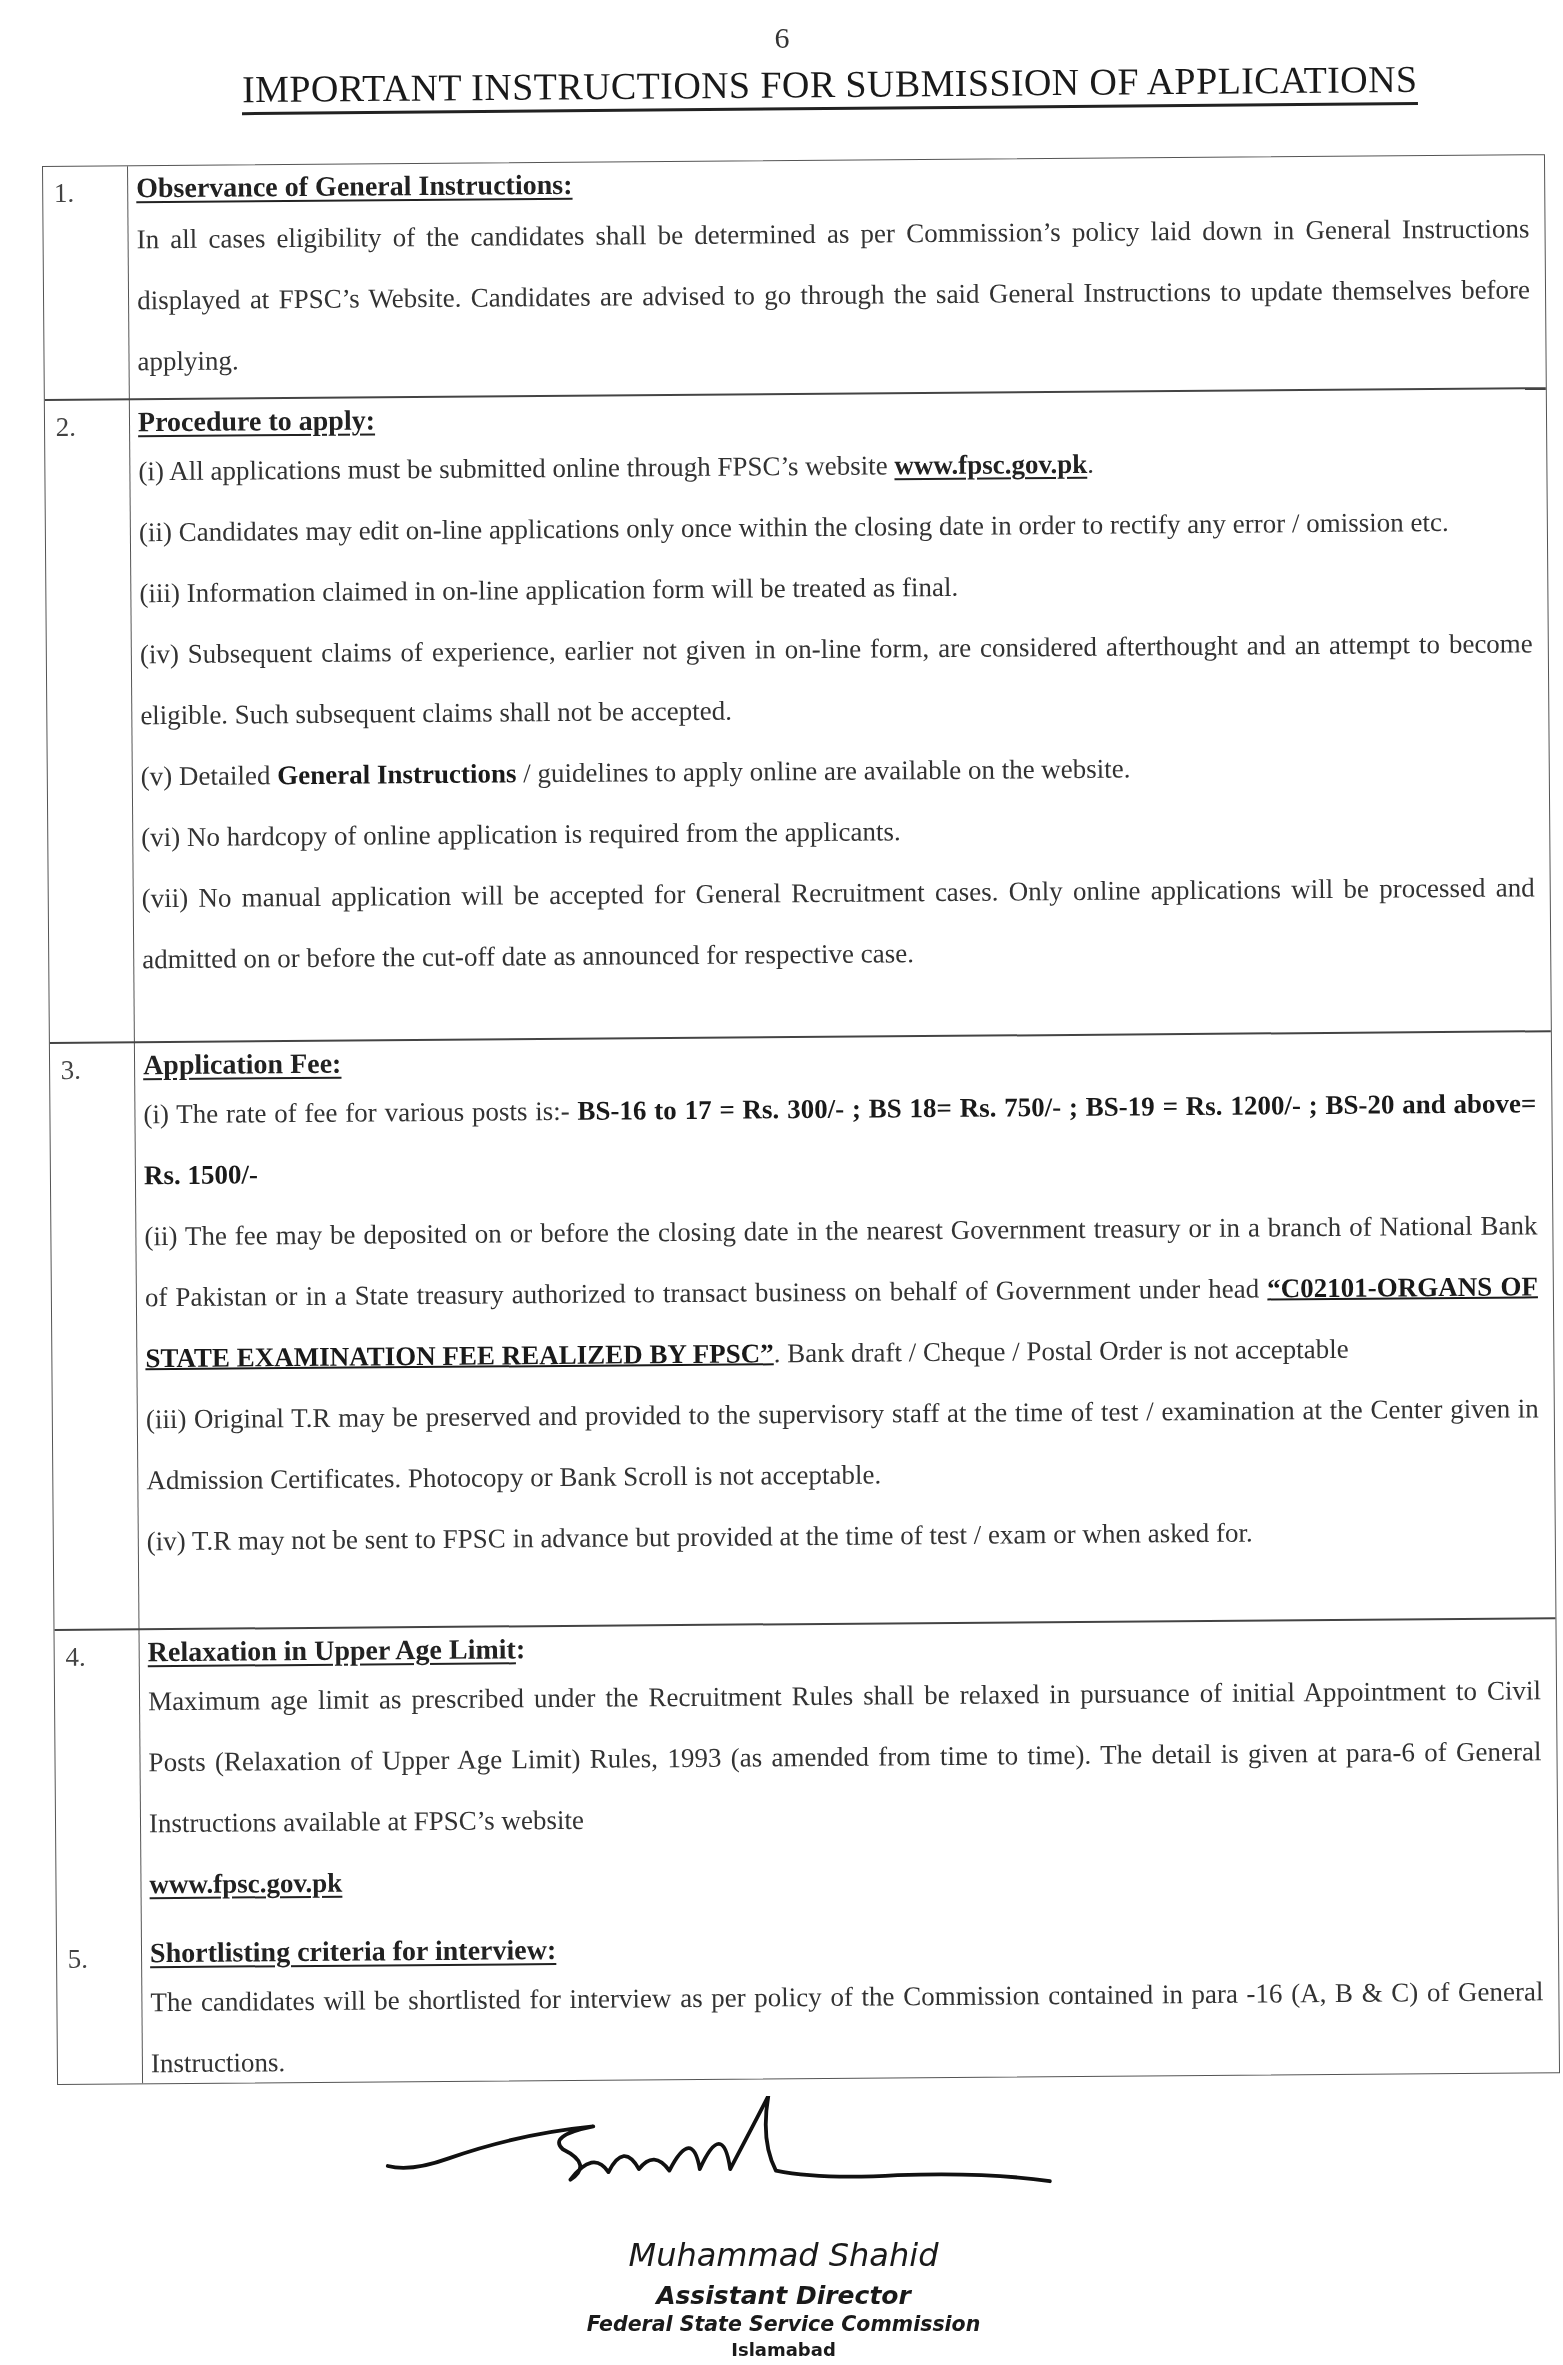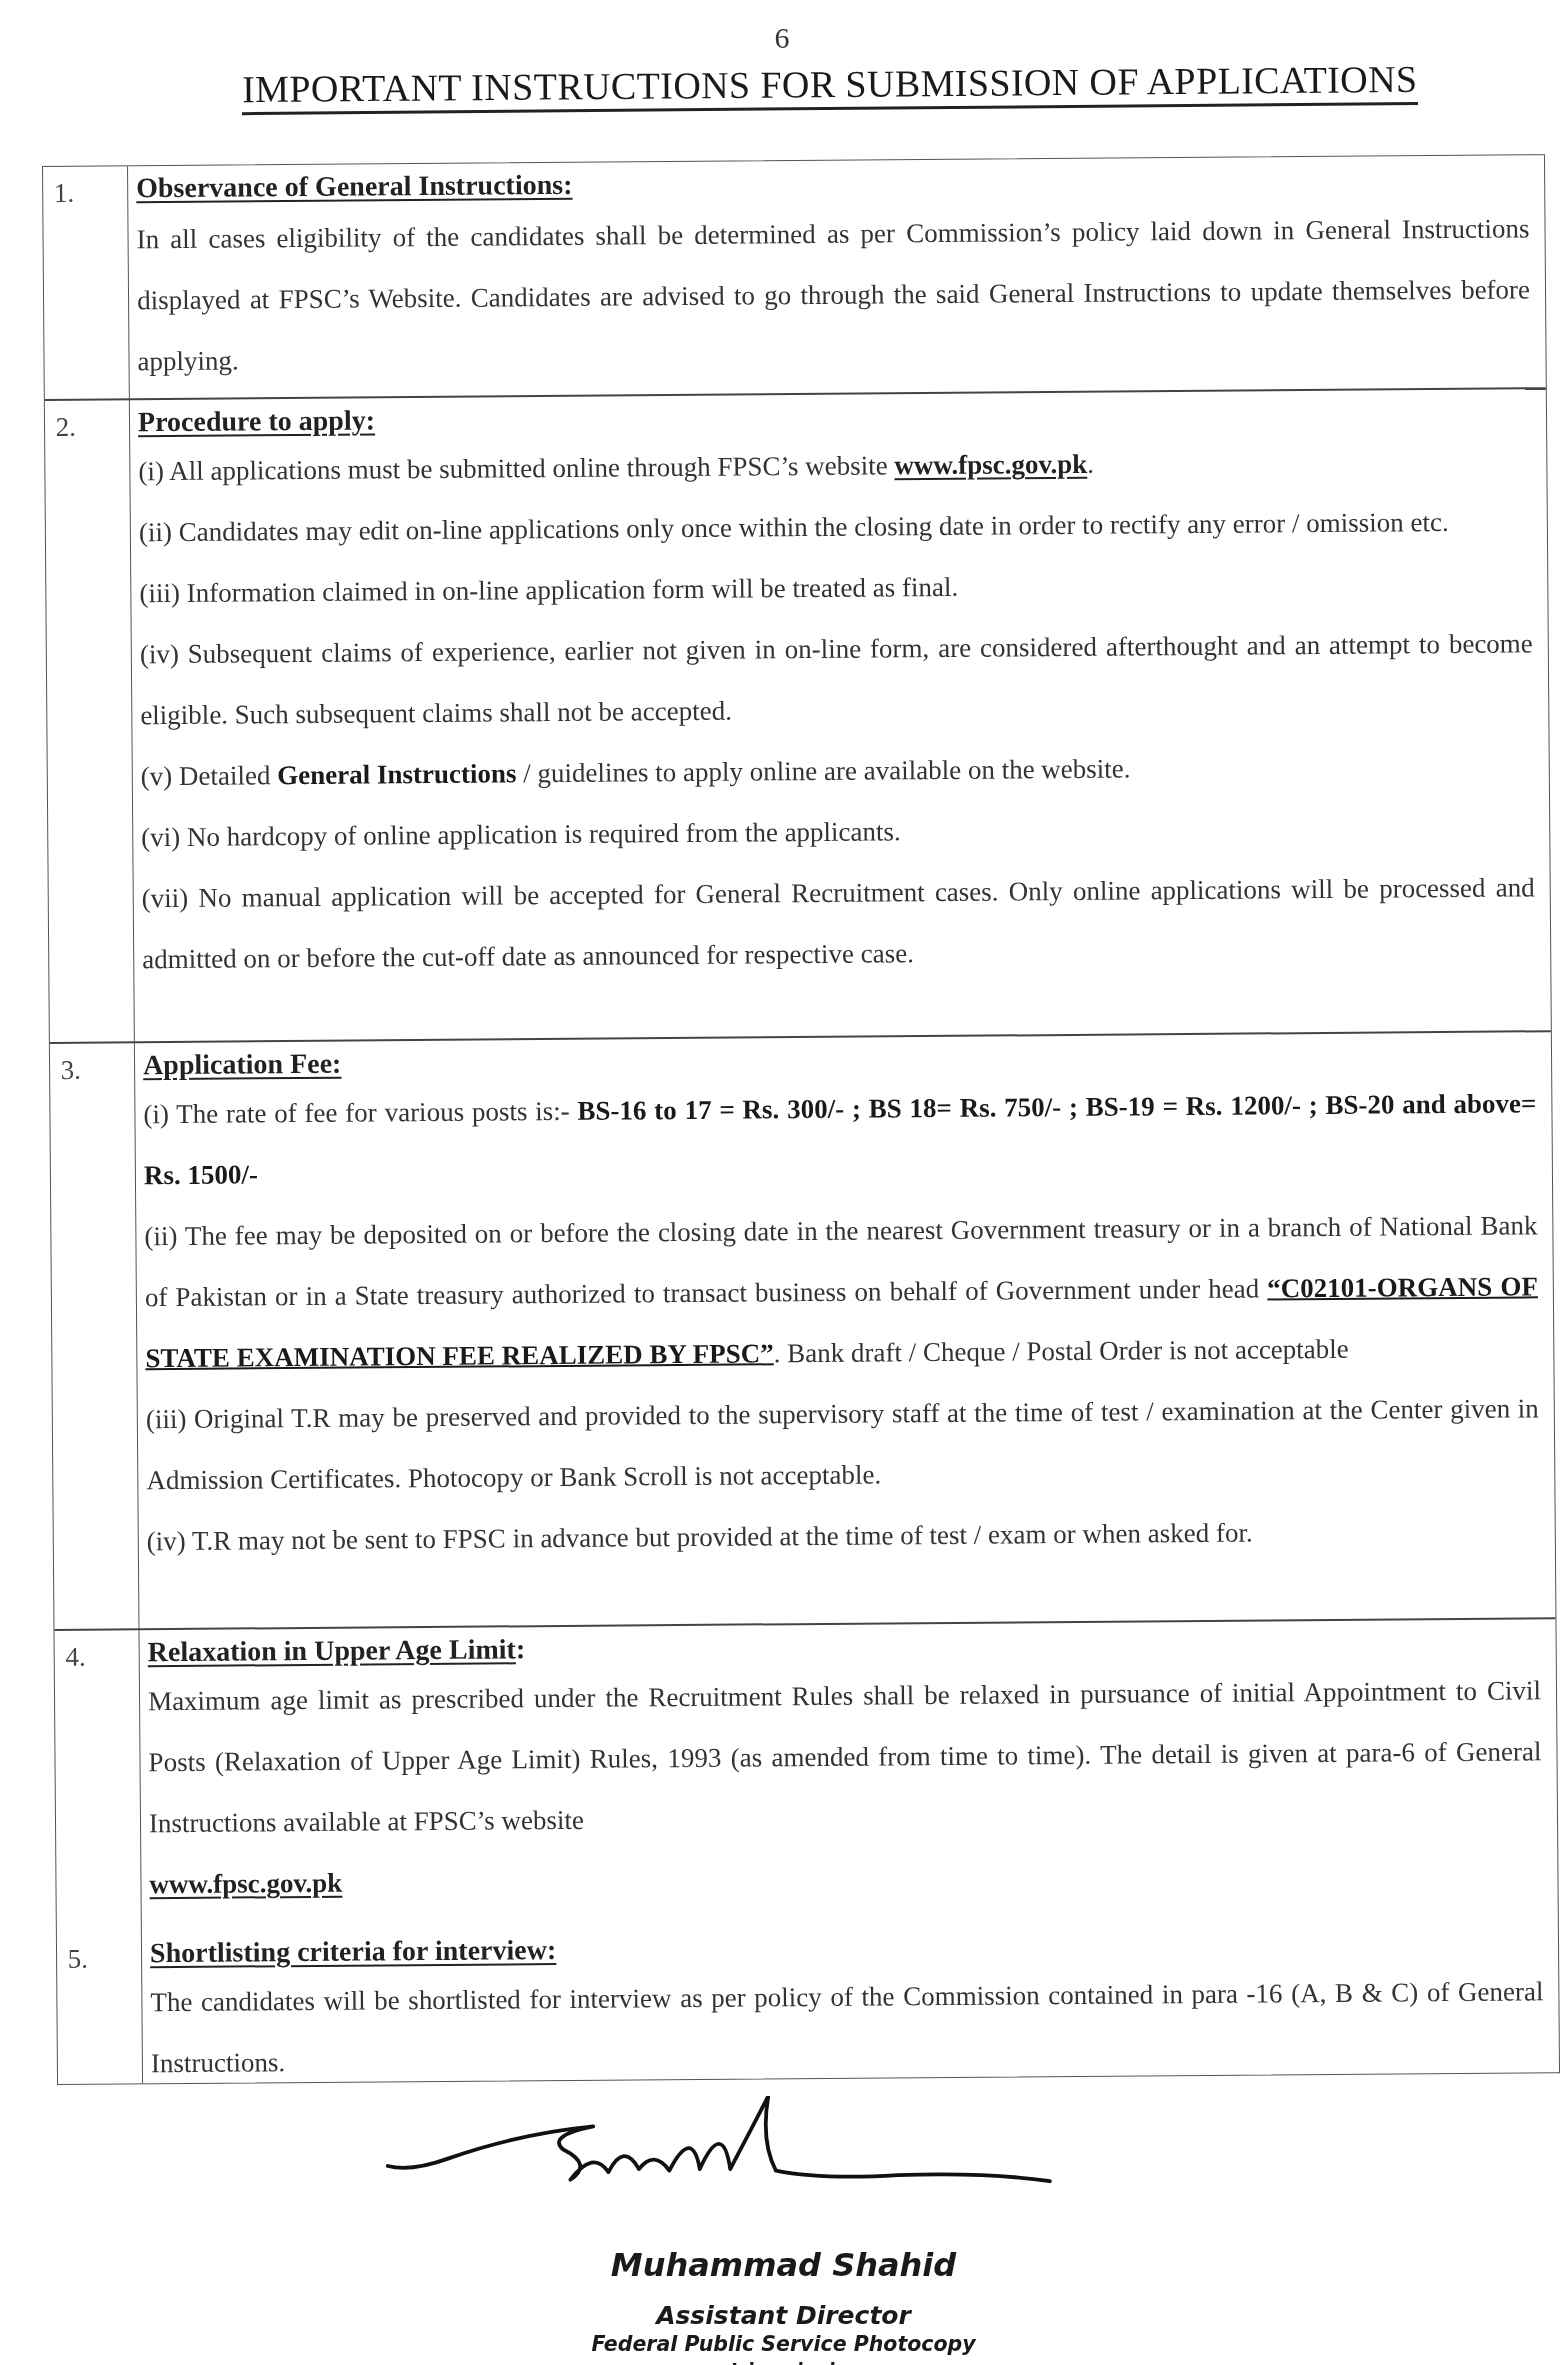--- a/index.html
+++ b/index.html
@@ -21,21 +21,21 @@
   .cell { position: absolute; left: 93px; right: 15px; }
   .heading { font-weight: bold; font-size: 28px; text-decoration: underline; text-decoration-thickness: 2.3px;
              text-underline-offset: 3.8px; color: #222; margin: 0; }
   .para { font-size: 27px; line-height: 61px; margin: 0; text-align: justify; color: #333; }
   .para b { color: #1a1a1a; }
   .link { font-weight: bold; text-decoration: underline; text-decoration-thickness: 2.3px; text-underline-offset: 3.8px; color: #222; }
   .signature-block { position: absolute; top: 2096px; left: 365px; width: 837px; height: 259px; }
   .sig-svg { position: absolute; left: 0; top: 0; width: 837px; height: 137px; }
   .sig-lines { position: absolute; top: 133px; left: 0; width: 837px; text-align: center;
                font-family: "DejaVu Sans", "Liberation Sans", sans-serif; color: #1a1a1a; }
-  .sig-name { font-size: 32px; font-weight: bold; font-style: italic; margin: 16px; line-height: 40px; }
+  .sig-name { font-size: 32px; font-weight: normal; font-style: italic; margin: 6px; line-height: 40px; }
   .sig-desig { font-size: 25px; font-weight: bold; font-style: italic; margin: 0; line-height: 30px; }
   .sig-org { font-size: 20.5px; font-weight: bold; font-style: italic; margin: 0; line-height: 27px; }
   .sig-city { font-size: 18px; font-weight: bold; margin: 0; line-height: 24px; }
 </style>
 </head>
 <body>
 
 <div class="page-number">6</div>
 
 <div class="title">
@@ -93,17 +93,17 @@
   </div>
 </div>
 
 <div class="signature-block">
   <svg class="sig-svg" viewBox="0 0 1100 180">
     <path d="M30 92 Q60 100 110 82 Q200 50 300 40 Q240 52 260 70 Q300 90 270 110 Q300 70 320 100 Q340 60 360 96 Q380 70 400 98 Q430 40 440 96 Q470 30 480 96 Q520 20 530 0 Q520 60 540 98 Q600 110 700 104 Q820 100 900 112" fill="none" stroke="#111" stroke-width="5" stroke-linecap="round" stroke-linejoin="round"></path>
   </svg>
   <div class="sig-lines">
     <p class="sig-name">Muhammad Shahid</p>
     <p class="sig-desig">Assistant Director</p>
-    <p class="sig-org">Federal Public Service Photocopy</p>
+    <p class="sig-org">Federal State Service Commission</p>
     <p class="sig-city">Islamabad</p>
   </div>
 </div>
 
 
 </body></html>

